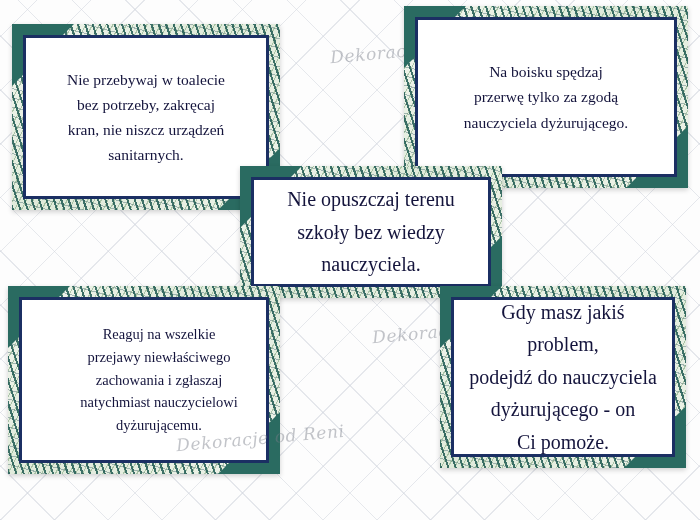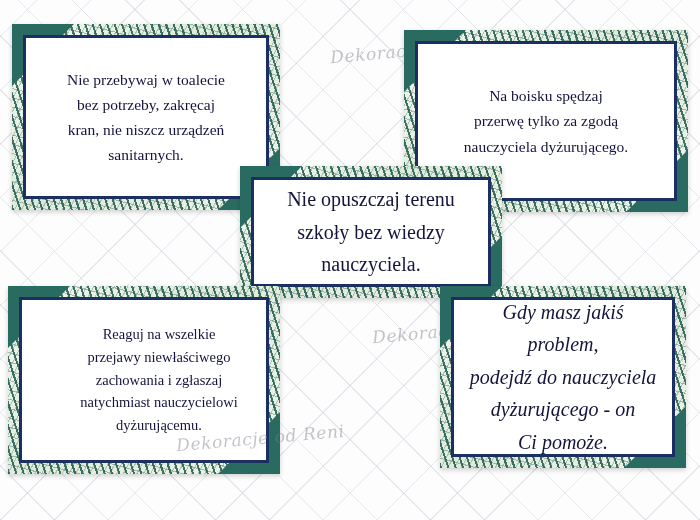--- a/index.html
+++ b/index.html
@@ -74,24 +74,24 @@
     padding: 20px 14px;
     box-sizing: border-box;
     color: #14143c;
     font-size: 15.5px;
     line-height: 1.62;
     white-space: pre-line;
   }
 
   
   #card-1 { left: 12px;  top: 24px;  width: 268px; height: 186px; }
-  #card-2 { left: 404px; top: 30px;  width: 284px; height: 182px; }
+  #card-2 { left: 404px; top: 6px;  width: 284px; height: 182px; }
   #card-3 { left: 240px; top: 166px; width: 262px; height: 132px; }
   #card-4 { left: 8px;   top: 286px; width: 272px; height: 188px; }
-  #card-5 { left: 440px; top: 286px; width: 246px; height: 182px; font-style: italic; }
+  #card-5 { left: 440px; top: 286px; width: 246px; height: 182px; }
 
   #card-3 .card-text, #card-5 .card-text { font-size: 20px; }
   #card-4 .card-text { font-size: 14.5px; line-height: 1.58; margin-left: 30px; }
 
   
   .watermark {
     position: absolute;
     font-family: "DejaVu Serif", serif;
     font-style: italic;
     font-size: 17px;

